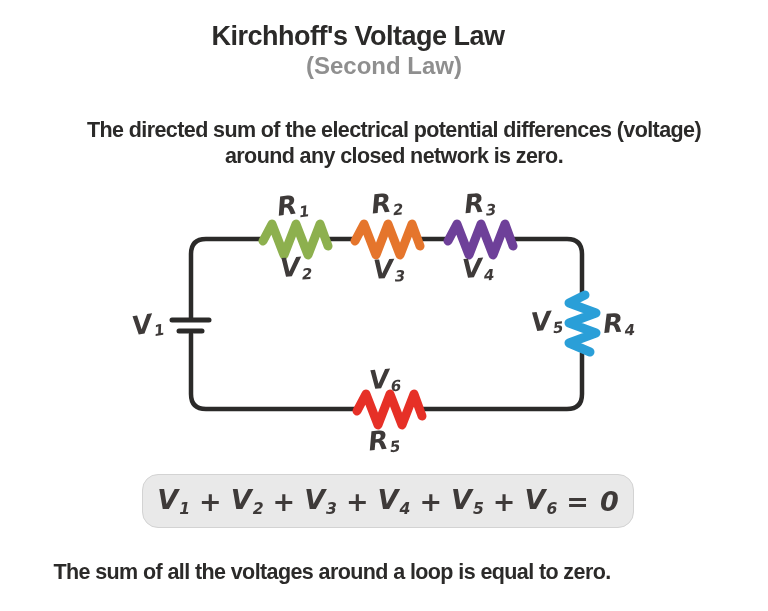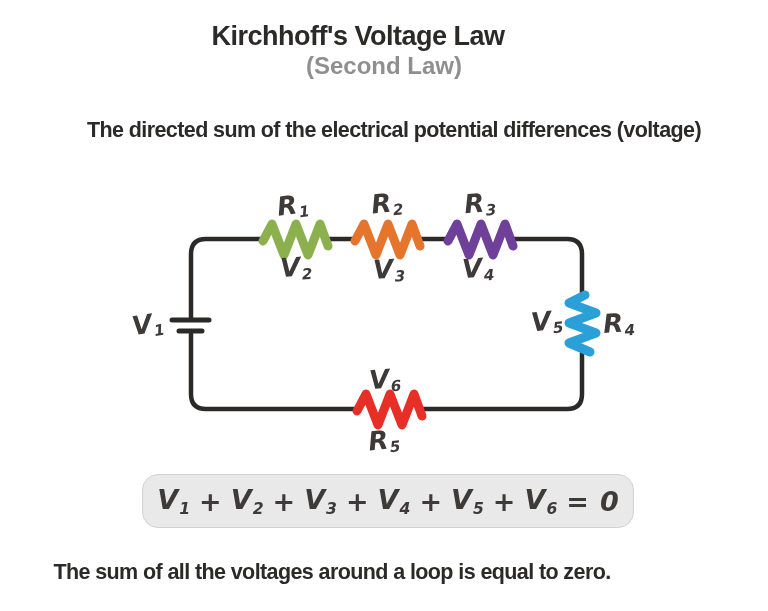--- a/index.html
+++ b/index.html
@@ -42,20 +42,21 @@
 </head>
 <body>
 
 <div class="stage">
 
   <h1 class="title">Kirchhoff's Voltage Law</h1>
   <h2 class="subtitle">(Second Law)</h2>
 
   <p class="desc">
     <span>The directed sum of the electrical potential differences (voltage)</span><br>
+    <span>around any closed network is zero.</span>
   </p>
 
   <svg class="circuit-svg" viewBox="0 0 768 611" xmlns="http://www.w3.org/2000/svg">
     <g fill="none" stroke-width="4.5" stroke-linecap="round" stroke="#2b2a29">
       <path d="M191,319 L191,254 Q191,239 206,239 L263,239"></path>
       <path d="M327,239 L355,239"></path>
       <path d="M419,239 L448,239"></path>
       <path d="M512,239 L567,239 Q582,239 582,254 L582,294"></path>
       <path d="M582,353 L582,394 Q582,409 567,409 L421,409"></path>
       <path d="M357,409 L206,409 Q191,409 191,394 L191,334"></path>

